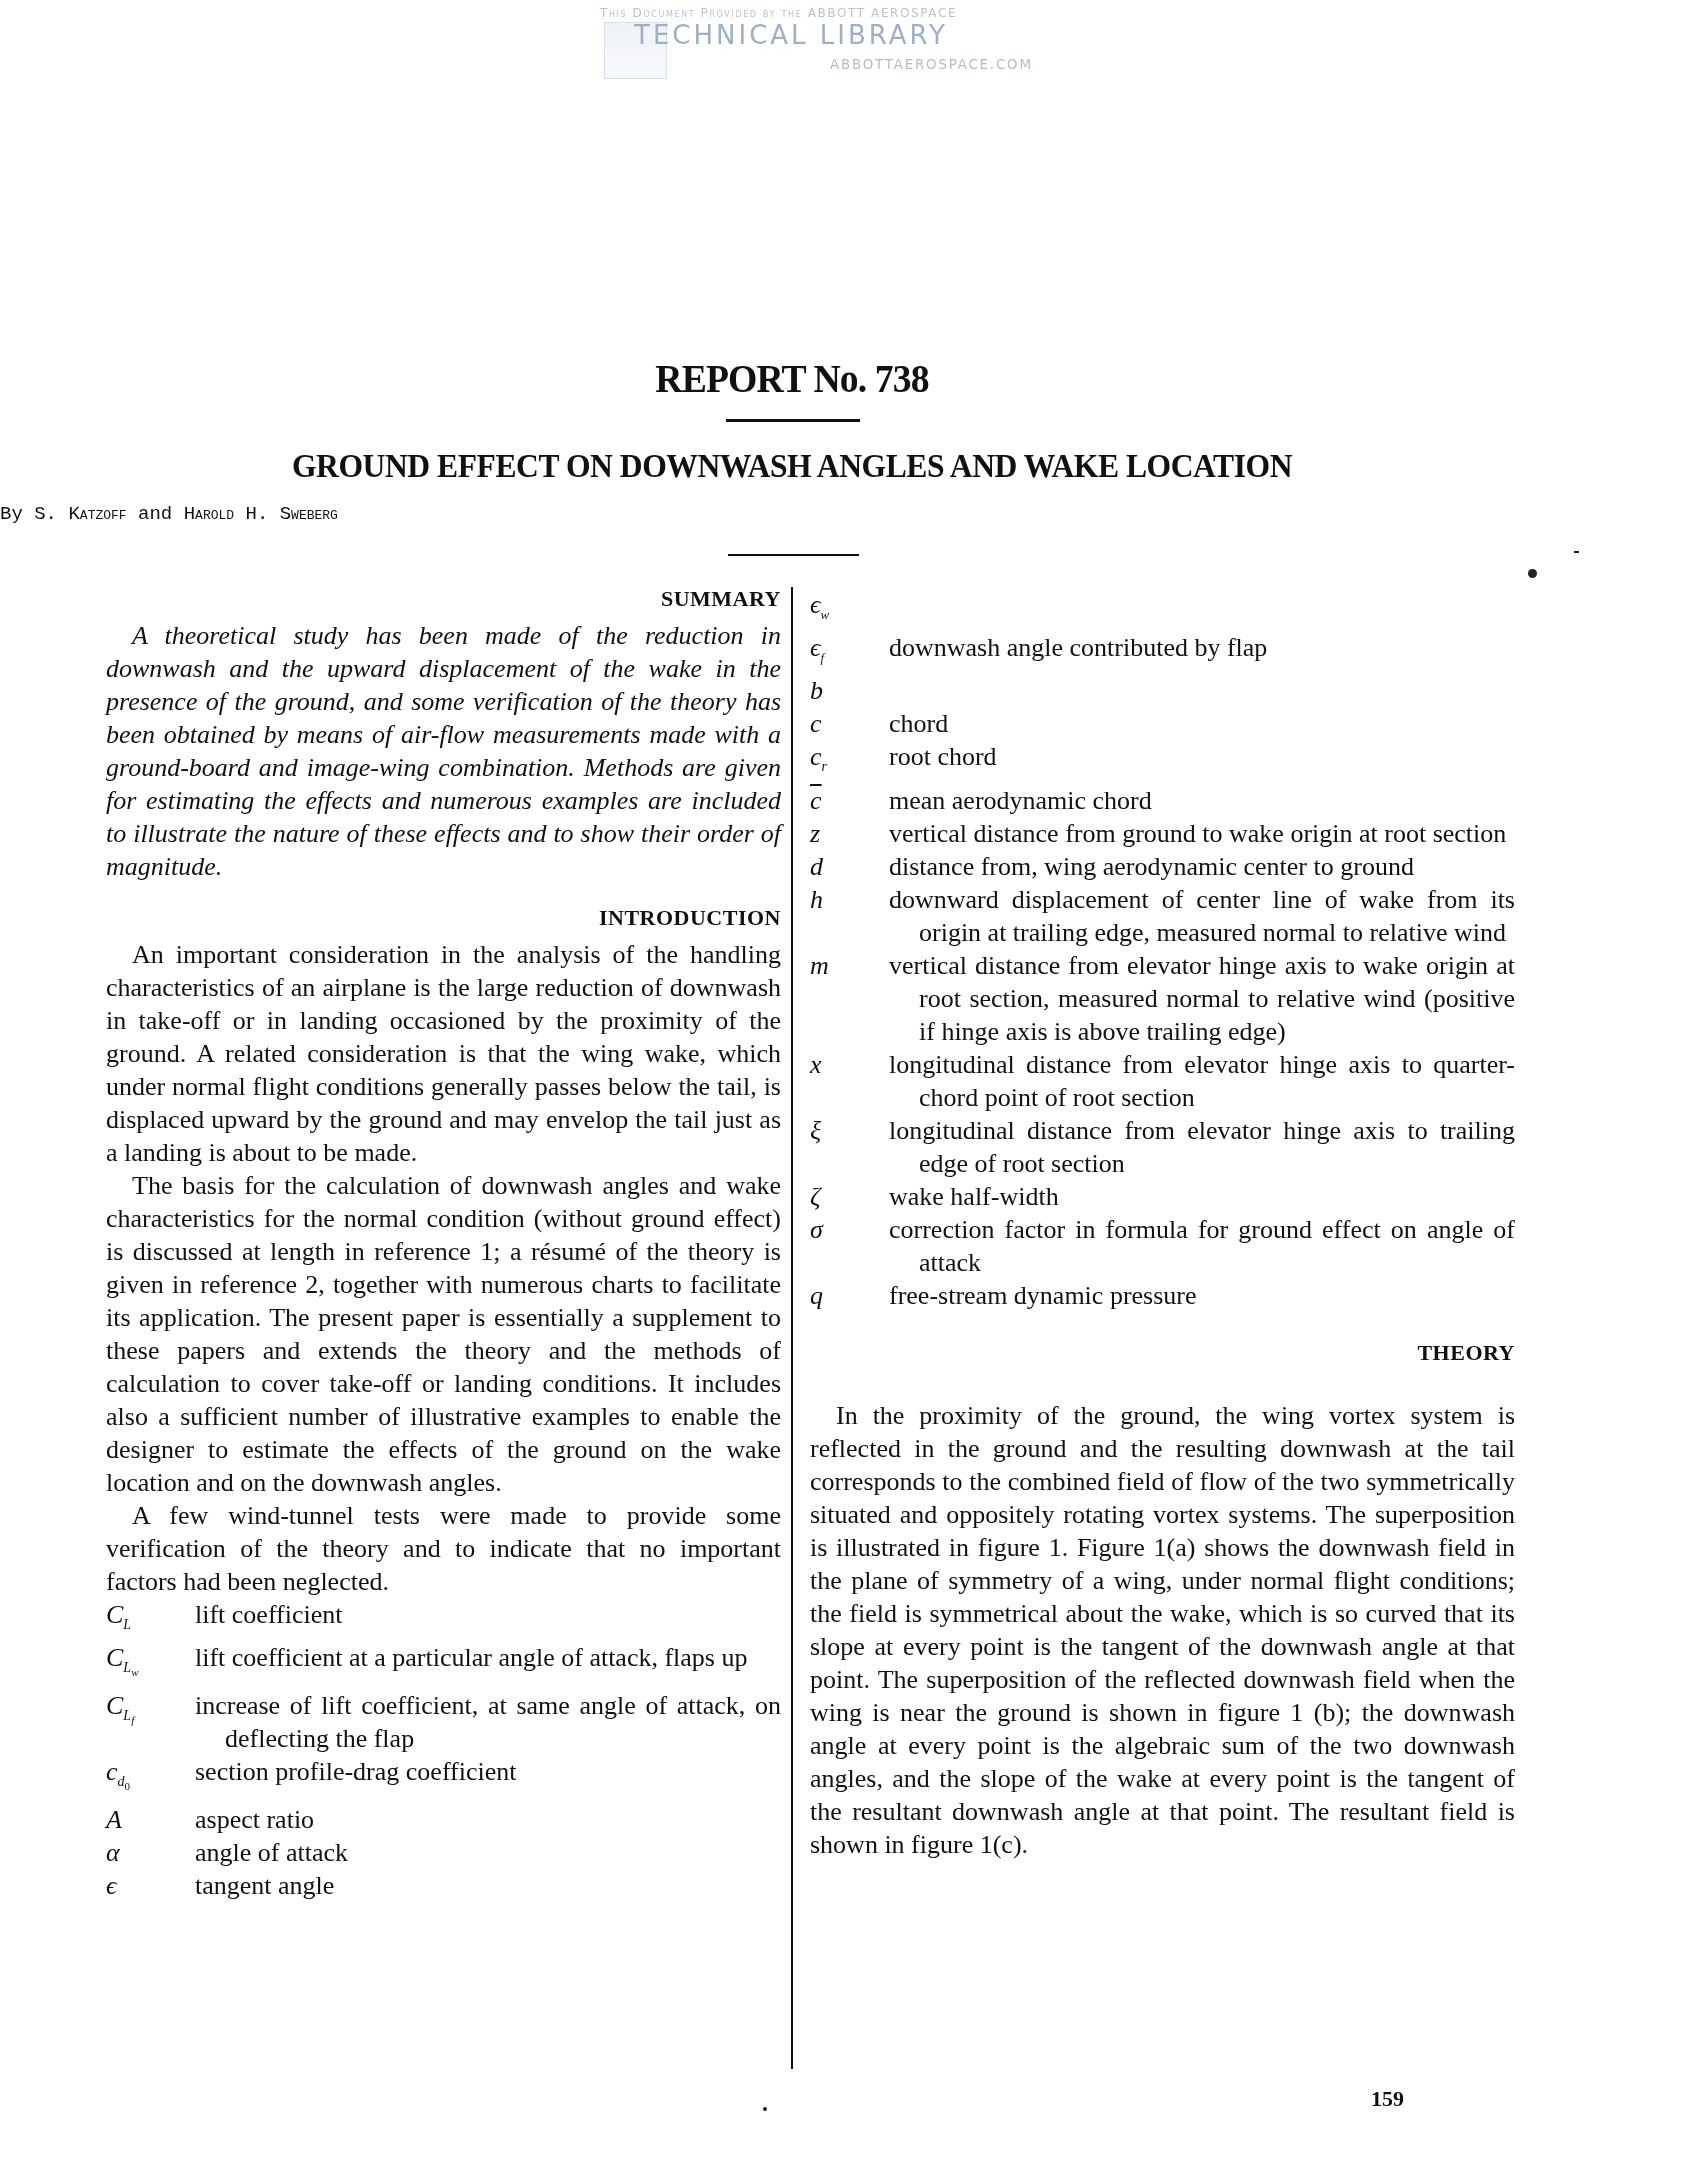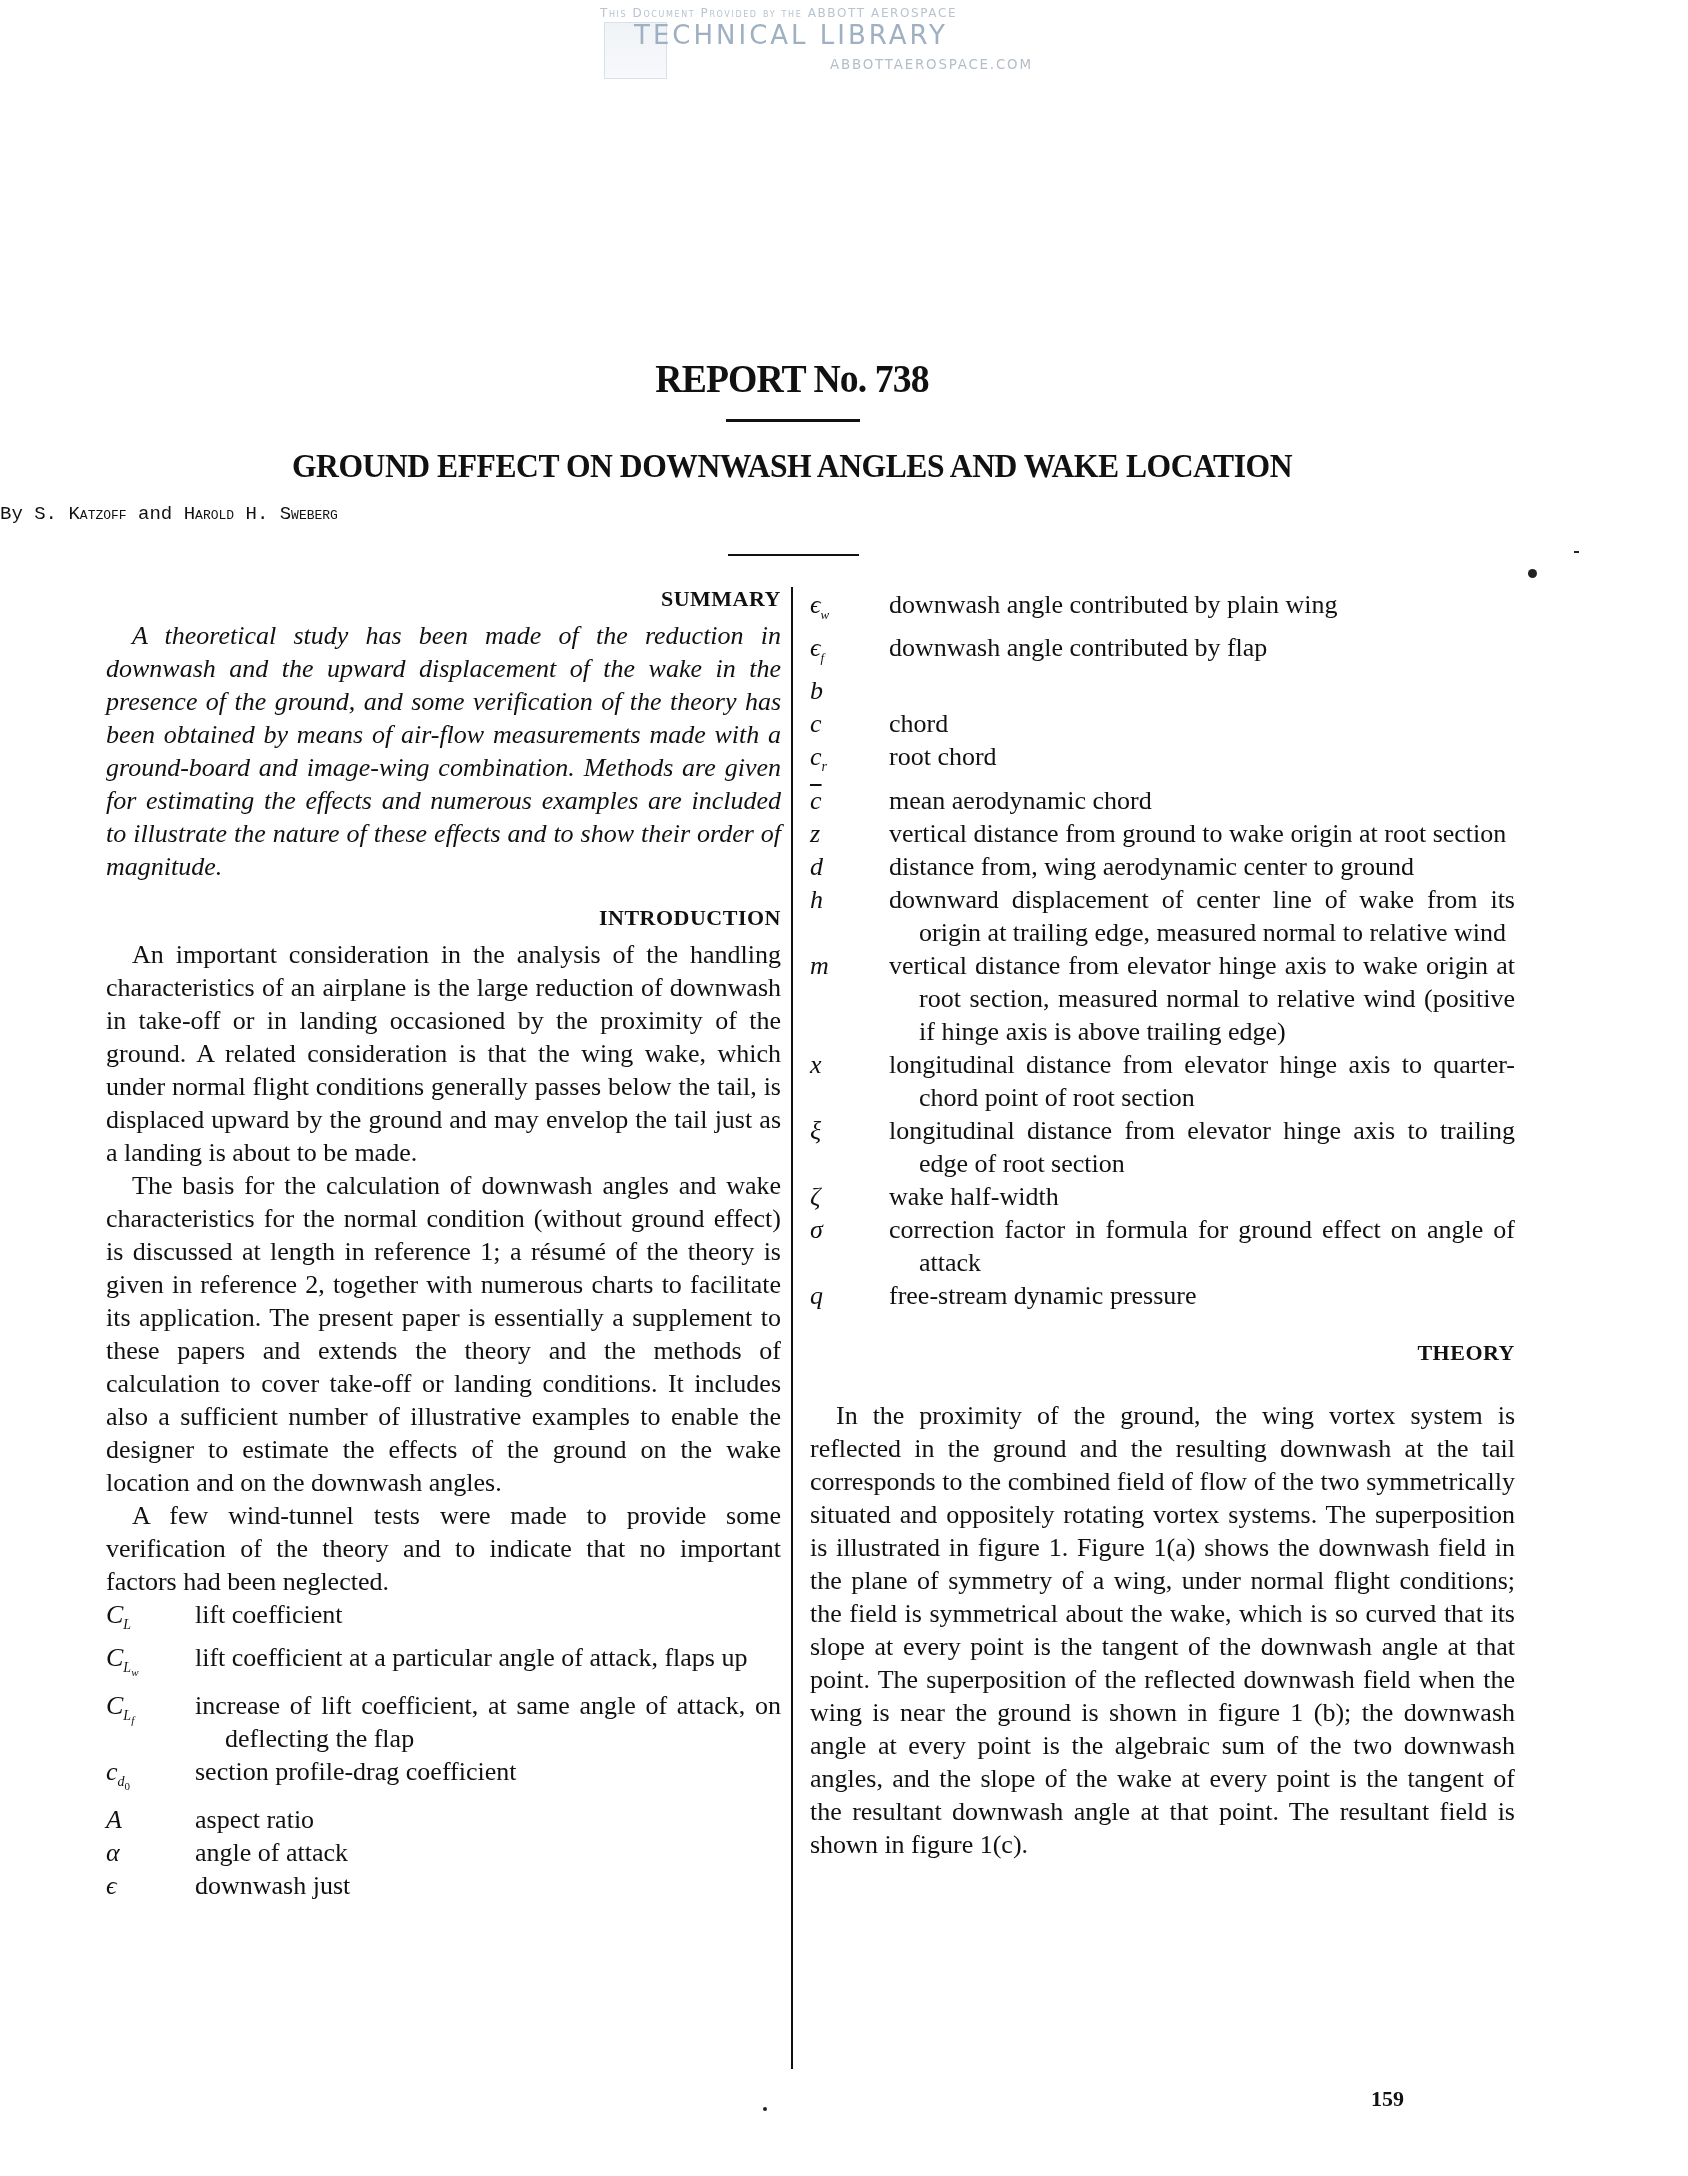--- a/index.html
+++ b/index.html
@@ -92,30 +92,29 @@
   <div class="sym">
     <span class="s">A</span>
     <span class="d">aspect ratio</span>
   </div>
   <div class="sym">
     <span class="s">α</span>
     <span class="d">angle of attack</span>
   </div>
   <div class="sym">
     <span class="s">ϵ</span>
-    <span class="d">downwash just</span>
+    <span class="d">tangent angle</span>
   </div>
 </div>
 
 <div class="divider"></div>
 
 <div class="col col-right">
   <div class="sym">
     <span class="s">ϵ<sub style="font-size:13px">w</sub></span>
-    <span class="d">downwash angle contributed by plain wing</span>
   </div>
   <div class="sym">
     <span class="s">ϵ<sub style="font-size:13px">f</sub></span>
     <span class="d">downwash angle contributed by flap</span>
   </div>
   <div class="sym">
     <span class="s">b</span>
   </div>
   <div class="sym">
     <span class="s">c</span>

